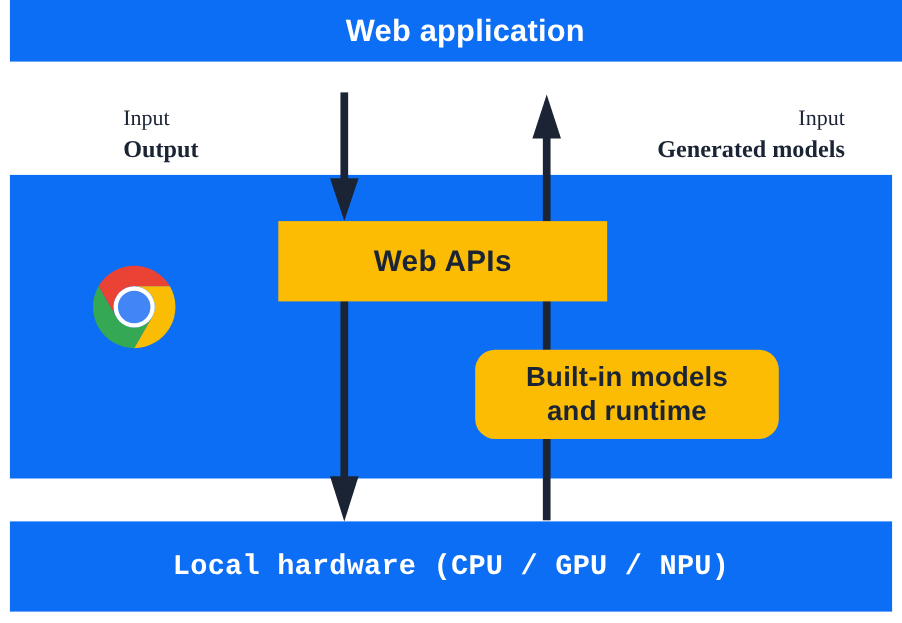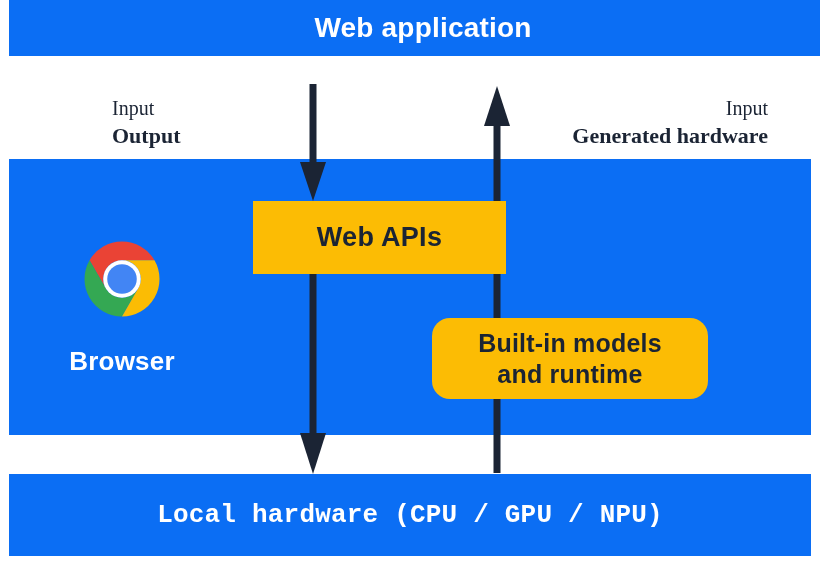--- a/index.html
+++ b/index.html
@@ -46,21 +46,21 @@
     position:absolute;left:0;top:0;width:820px;height:566px;
     z-index:2;pointer-events:none;
   }
   .component{
     position:absolute;z-index:3;
     background:var(--yellow);
     color:var(--navy);
     display:flex;flex-direction:column;align-items:center;justify-content:center;
     font-weight:700;text-align:center;
   }
-  .web-apis{left:253px;top:201px;width:253px;height:73px;font-size:27px;letter-spacing:.3px;}
+  .web-apis{left:253px;top:201px;width:299px;height:73px;font-size:27px;letter-spacing:.3px;}
   .builtin{left:432px;top:318px;width:276px;height:81px;font-size:25px;line-height:31px;letter-spacing:.2px;border-radius:18px;}
   .browser-group{
     position:absolute;left:34px;top:234px;width:176px;z-index:3;
     display:flex;flex-direction:column;align-items:center;
   }
   .chrome-logo{width:90px;height:90px;display:block;}
   .browser-label{
     margin-top:22px;
     color:var(--white);
     font-weight:700;font-size:26px;letter-spacing:.2px;
@@ -74,21 +74,21 @@
   <div class="bar top-bar">
     <span class="bar-label">Web application</span>
   </div>
 
   <div class="gap-label input-label">
     <div class="caption">Input</div>
     <div class="value">Output</div>
   </div>
   <div class="gap-label output-label">
     <div class="caption">Input</div>
-    <div class="value">Generated hardware</div>
+    <div class="value">Generated models</div>
   </div>
 
   <div class="bar middle-section"></div>
 
   <svg class="arrows" viewBox="0 0 820 566">
     <g fill="#1b2434">
       <rect x="309.5" y="84" width="7" height="84"></rect>
       <polygon points="300,162 326,162 313,201"></polygon>
     </g>
     <g fill="#1b2434">
@@ -102,21 +102,20 @@
   </svg>
 
   <div class="browser-group">
     <svg class="chrome-logo" viewBox="0 0 512 512">
       <path fill="var(--chrome_red,#ea4335)" d="M256 149.3h184.8A213.3 213.3 0 0 0 71.3 149.4l92.4 160A106.7 106.7 0 0 1 256 149.3Z"></path>
       <path fill="var(--chrome_green,#34a853)" d="m163.6 309.3-92.3-159.9A213.3 213.3 0 0 0 256 469.3l92.4-160a106.7 106.7 0 0 1-184.8 0Z"></path>
       <path fill="var(--chrome_yellow,#fbbc04)" d="M440.8 149.3H256a106.7 106.7 0 0 1 92.4 160l-92.4 160a213.3 213.3 0 0 0 184.8-320Z"></path>
       <circle cx="256" cy="256" r="106.7" fill="#ffffff"></circle>
       <circle cx="256" cy="256" r="84" fill="var(--chrome_blue,#4285f4)"></circle>
     </svg>
-    <div class="browser-label">Browser</div>
   </div>
 
   <div class="component web-apis">
     <span>Web APIs</span>
   </div>
   <div class="component builtin">
     <span>Built-in models</span>
     <span>and runtime</span>
   </div>
 

